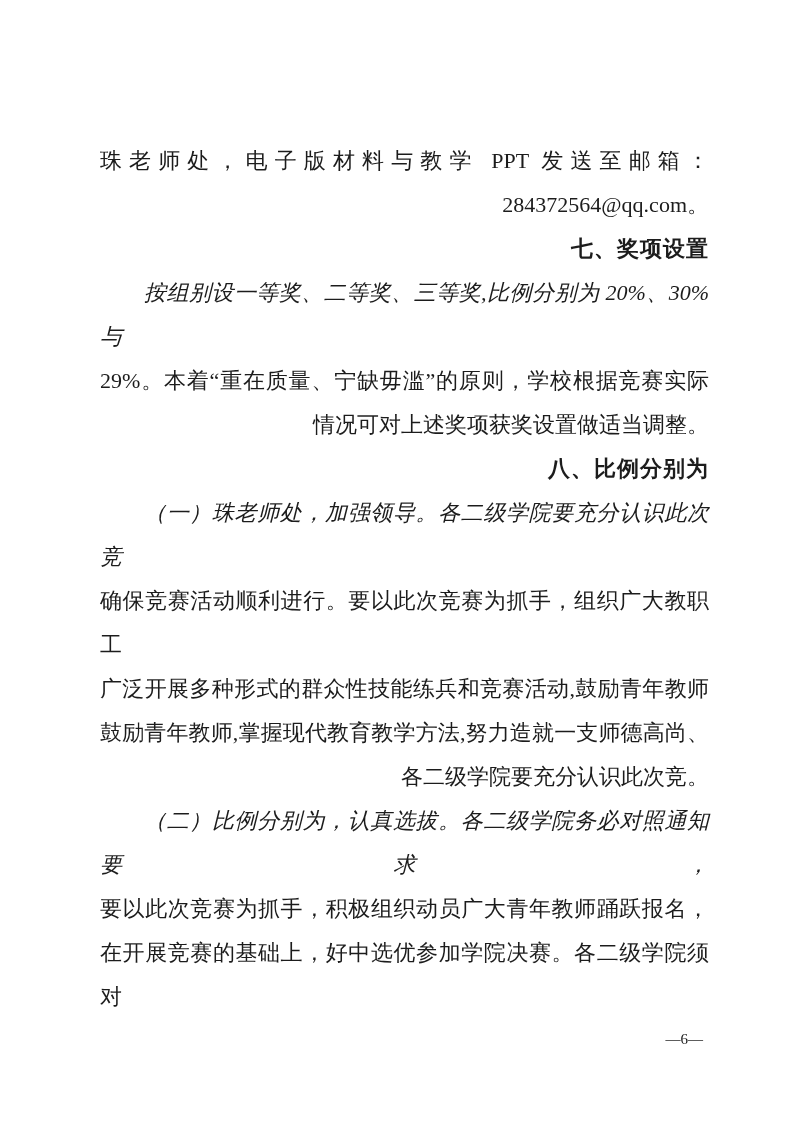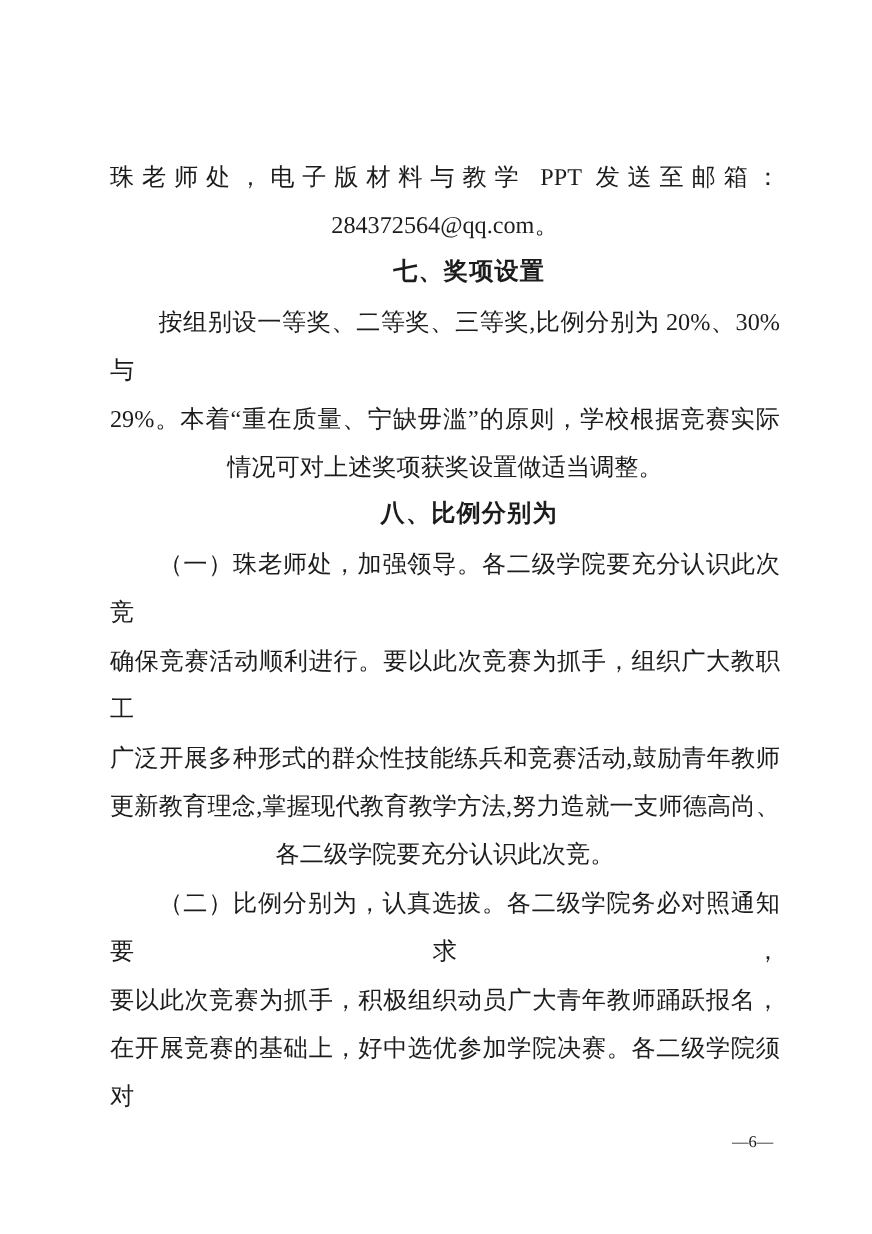--- a/index.html
+++ b/index.html
@@ -14,27 +14,27 @@
   }
   .page {
     position: absolute;
     inset: 0;
     background: #ffffff;
     padding: 139px 84px 0 100px;
   }
   .line {
     font-size: 22px;
     line-height: 44px;
-    text-align: center;
+    text-align: right;
   }
   
   .fill { text-align: justify; text-align-last: justify; }
-  .indent { text-indent: 2em; }
+  .indent { text-indent: 2em; font-style: italic; }
   .heading {
-    font-family: Liberation Mono, monospace;
+    font-family: Liberation Sans, sans-serif;
     font-weight: 700;
     text-indent: 2em;
     letter-spacing: 1px;
   }
   .page-number {
     position: absolute;
     top: 1028px;
     right: 90px;
     font-size: 15px;
     line-height: 22px;
@@ -58,21 +58,21 @@
     <p class="line fill">29%。本着“重在质量、宁缺毋滥”的原则，学校根据竞赛实际</p>
     <p class="line">情况可对上述奖项获奖设置做适当调整。</p>
   </section>
 
   <h2 class="line heading">八、比例分别为</h2>
 
   <section>
     <p class="line fill indent">（一）珠老师处，加强领导。各二级学院要充分认识此次竞</p>
     <p class="line fill">确保竞赛活动顺利进行。要以此次竞赛为抓手，组织广大教职工</p>
     <p class="line fill">广泛开展多种形式的群众性技能练兵和竞赛活动,鼓励青年教师</p>
-    <p class="line fill">更新教育理念,掌握现代教育教学方法,努力造就一支师德高尚、</p>
+    <p class="line fill">鼓励青年教师,掌握现代教育教学方法,努力造就一支师德高尚、</p>
     <p class="line">各二级学院要充分认识此次竞。</p>
   </section>
 
   <section>
     <p class="line fill indent">（二）比例分别为，认真选拔。各二级学院务必对照通知要求，</p>
     <p class="line fill">要以此次竞赛为抓手，积极组织动员广大青年教师踊跃报名，</p>
     <p class="line fill">在开展竞赛的基础上，好中选优参加学院决赛。各二级学院须对</p>
 
   </section>
 

